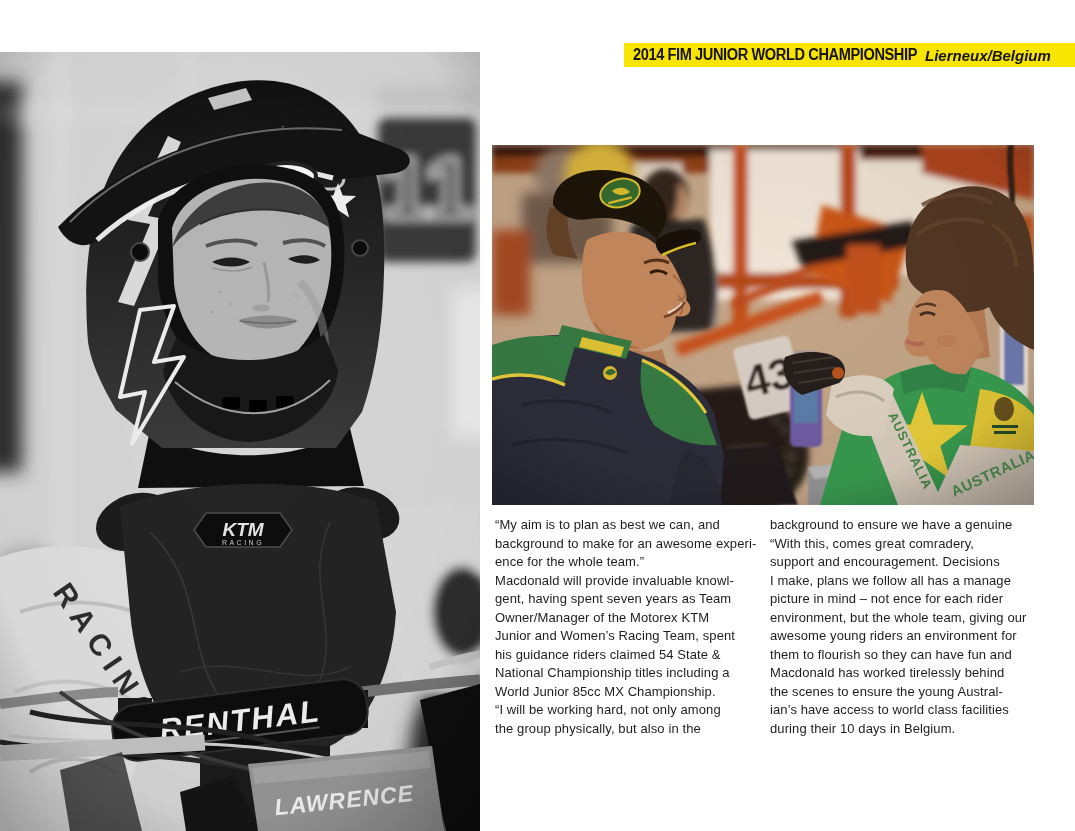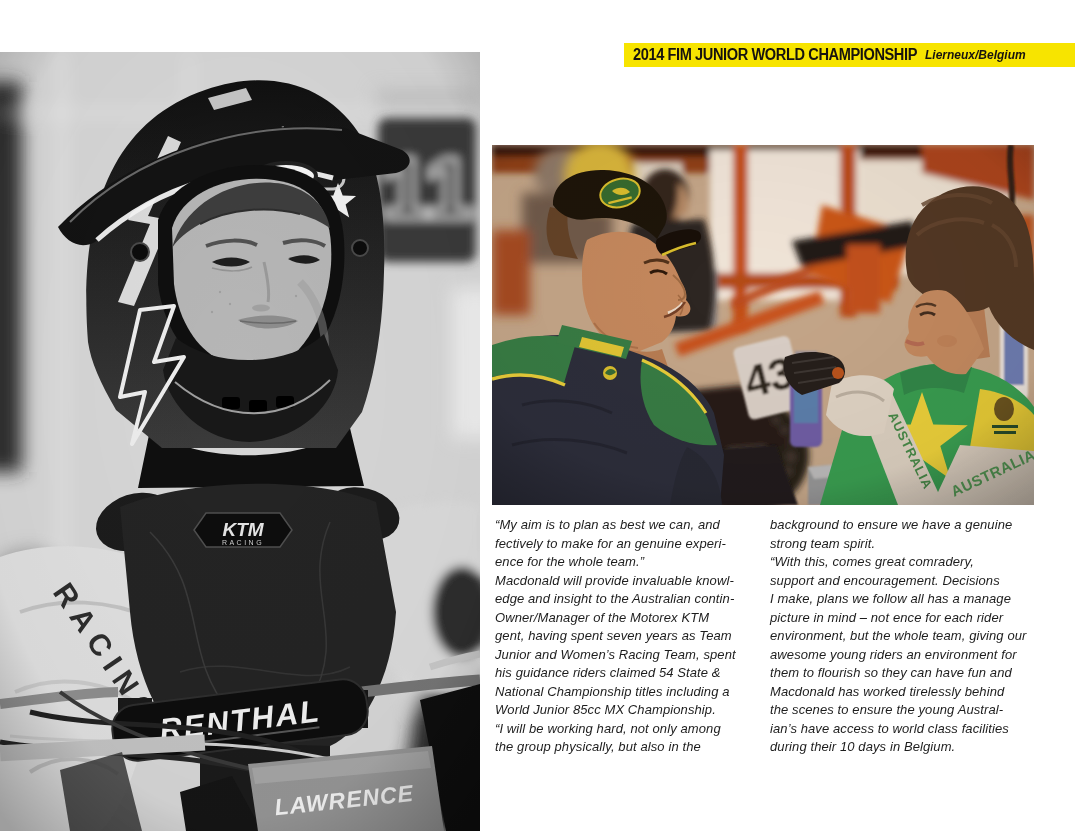--- a/index.html
+++ b/index.html
@@ -15,30 +15,30 @@
     position:absolute;left:612px;top:43px;width:456px;height:24px;
     display:flex;align-items:center;box-sizing:border-box;padding-left:9px;
     background:#f7e400;
     margin-left:12px;
   }
   .banner-title{
     font-weight:700;font-size:14.6px;letter-spacing:-0.4px;white-space:nowrap;
     color:#17130e;transform:scaleY(1.08);transform-origin:0 50%;
   }
   .banner-loc{
-    font-style:italic;font-weight:700;font-size:12px;letter-spacing:0px;
+    font-style:italic;font-weight:700;font-size:15px;letter-spacing:0px;
     white-space:nowrap;color:#17130e;margin-left:8px;
   }
   .col{
     position:absolute;top:516px;width:270px;
     font-size:13px;line-height:18.5px;color:#1d1d1d;letter-spacing:0.1px;
   }
   .col-left{left:495px;}
   .col-right{left:770px;}
-  .tline{white-space:nowrap;font-style:italic;}
+  .tline{white-space:nowrap;}
   svg text{font-family:"Liberation Sans",sans-serif;}
 </style>
 </head>
 <body>
 
 <div class="page">
 
   <div class="banner" style="background-color: rgb(247, 228, 0);">
     <span class="banner-title">2014 FIM JUNIOR WORLD CHAMPIONSHIP</span>
     <span class="banner-loc">Lierneux/Belgium</span>
@@ -401,36 +401,34 @@
       </g>
     </g>
 
     <rect width="542" height="360" fill="#ff7a2a" opacity="0.05"></rect>
     <rect width="542" height="360" fill="url(#rvig)"></rect>
   </svg>
   </div>
 
   <div class="col col-left">
       <div class="tline">“My aim is to plan as best we can, and</div>
-      <div class="tline">fectively to make for an genuine experi-</div>
+      <div class="tline">background to make for an awesome experi-</div>
       <div class="tline">ence for the whole team.”</div>
       <div class="tline">Macdonald will provide invaluable knowl-</div>
-      <div class="tline">edge and insight to the Australian contin-</div>
+      <div class="tline">gent, having spent seven years as Team</div>
       <div class="tline">Owner/Manager of the Motorex KTM</div>
-      <div class="tline">gent, having spent seven years as Team</div>
       <div class="tline">Junior and Women’s Racing Team, spent</div>
       <div class="tline">his guidance riders claimed 54 State &amp;</div>
       <div class="tline">National Championship titles including a</div>
       <div class="tline">World Junior 85cc MX Championship.</div>
       <div class="tline">“I will be working hard, not only among</div>
       <div class="tline">the group physically, but also in the</div>
     </div>
   <div class="col col-right">
       <div class="tline">background to ensure we have a genuine</div>
-      <div class="tline">strong team spirit.</div>
       <div class="tline">“With this, comes great comradery,</div>
       <div class="tline">support and encouragement. Decisions</div>
       <div class="tline">I make, plans we follow all has a manage</div>
       <div class="tline">picture in mind – not ence for each rider</div>
       <div class="tline">environment, but the whole team, giving our</div>
       <div class="tline">awesome young riders an environment for</div>
       <div class="tline">them to flourish so they can have fun and</div>
       <div class="tline">Macdonald has worked tirelessly behind</div>
       <div class="tline">the scenes to ensure the young Austral-</div>
       <div class="tline">ian’s have access to world class facilities</div>

